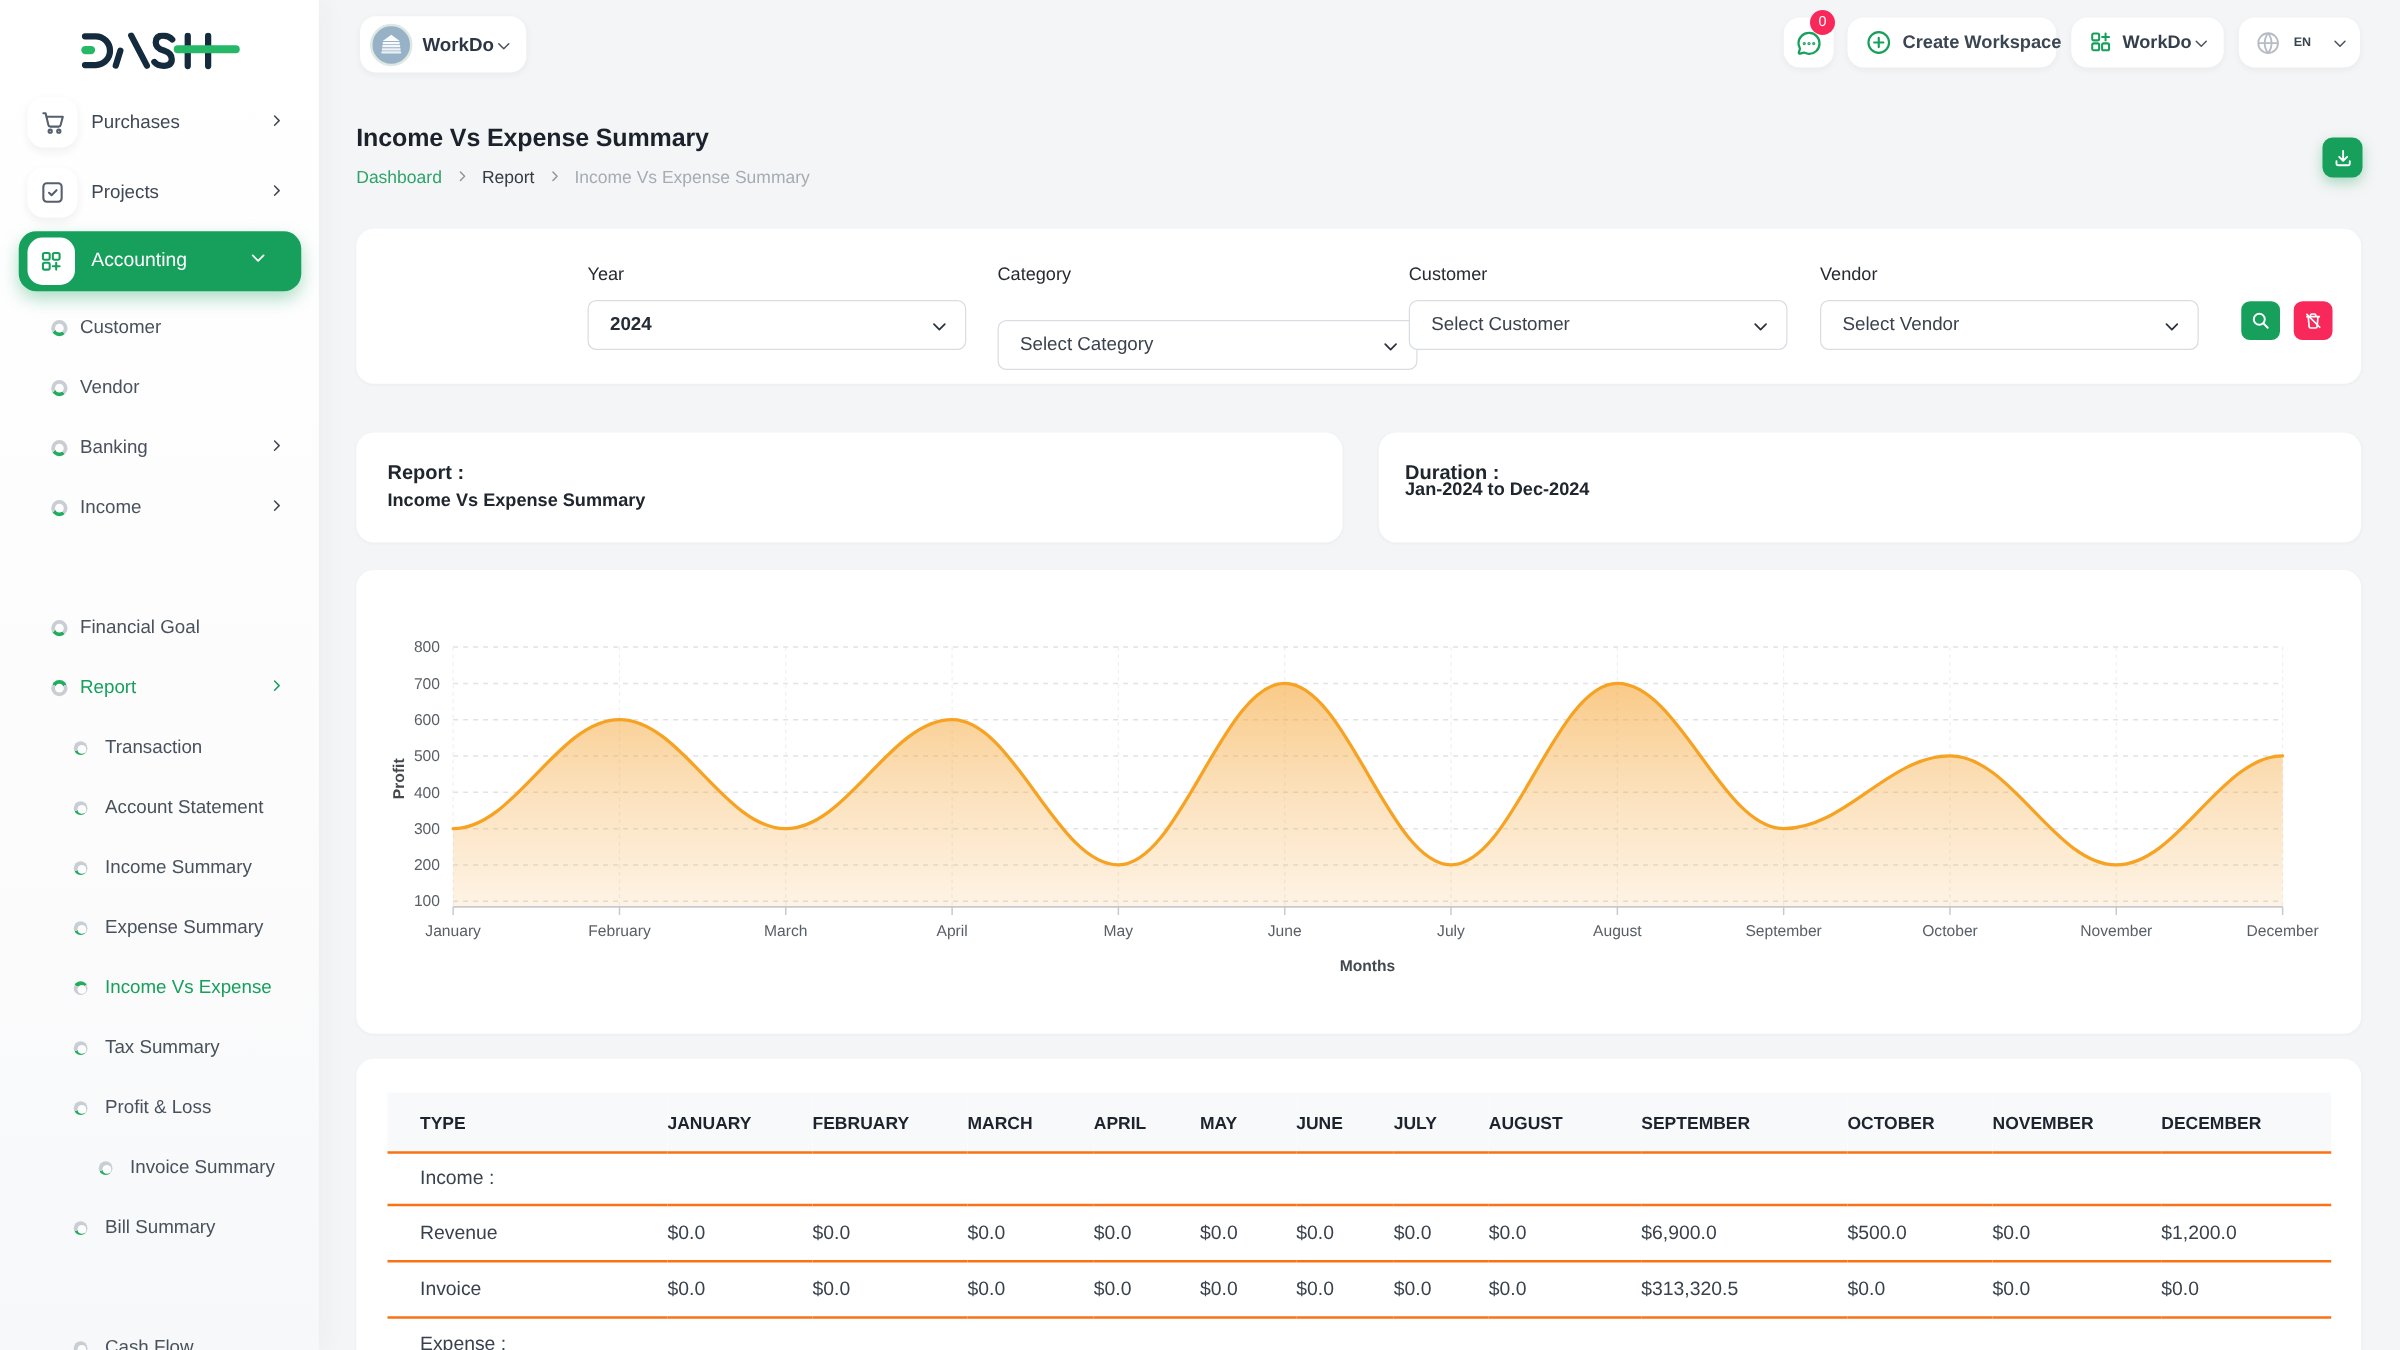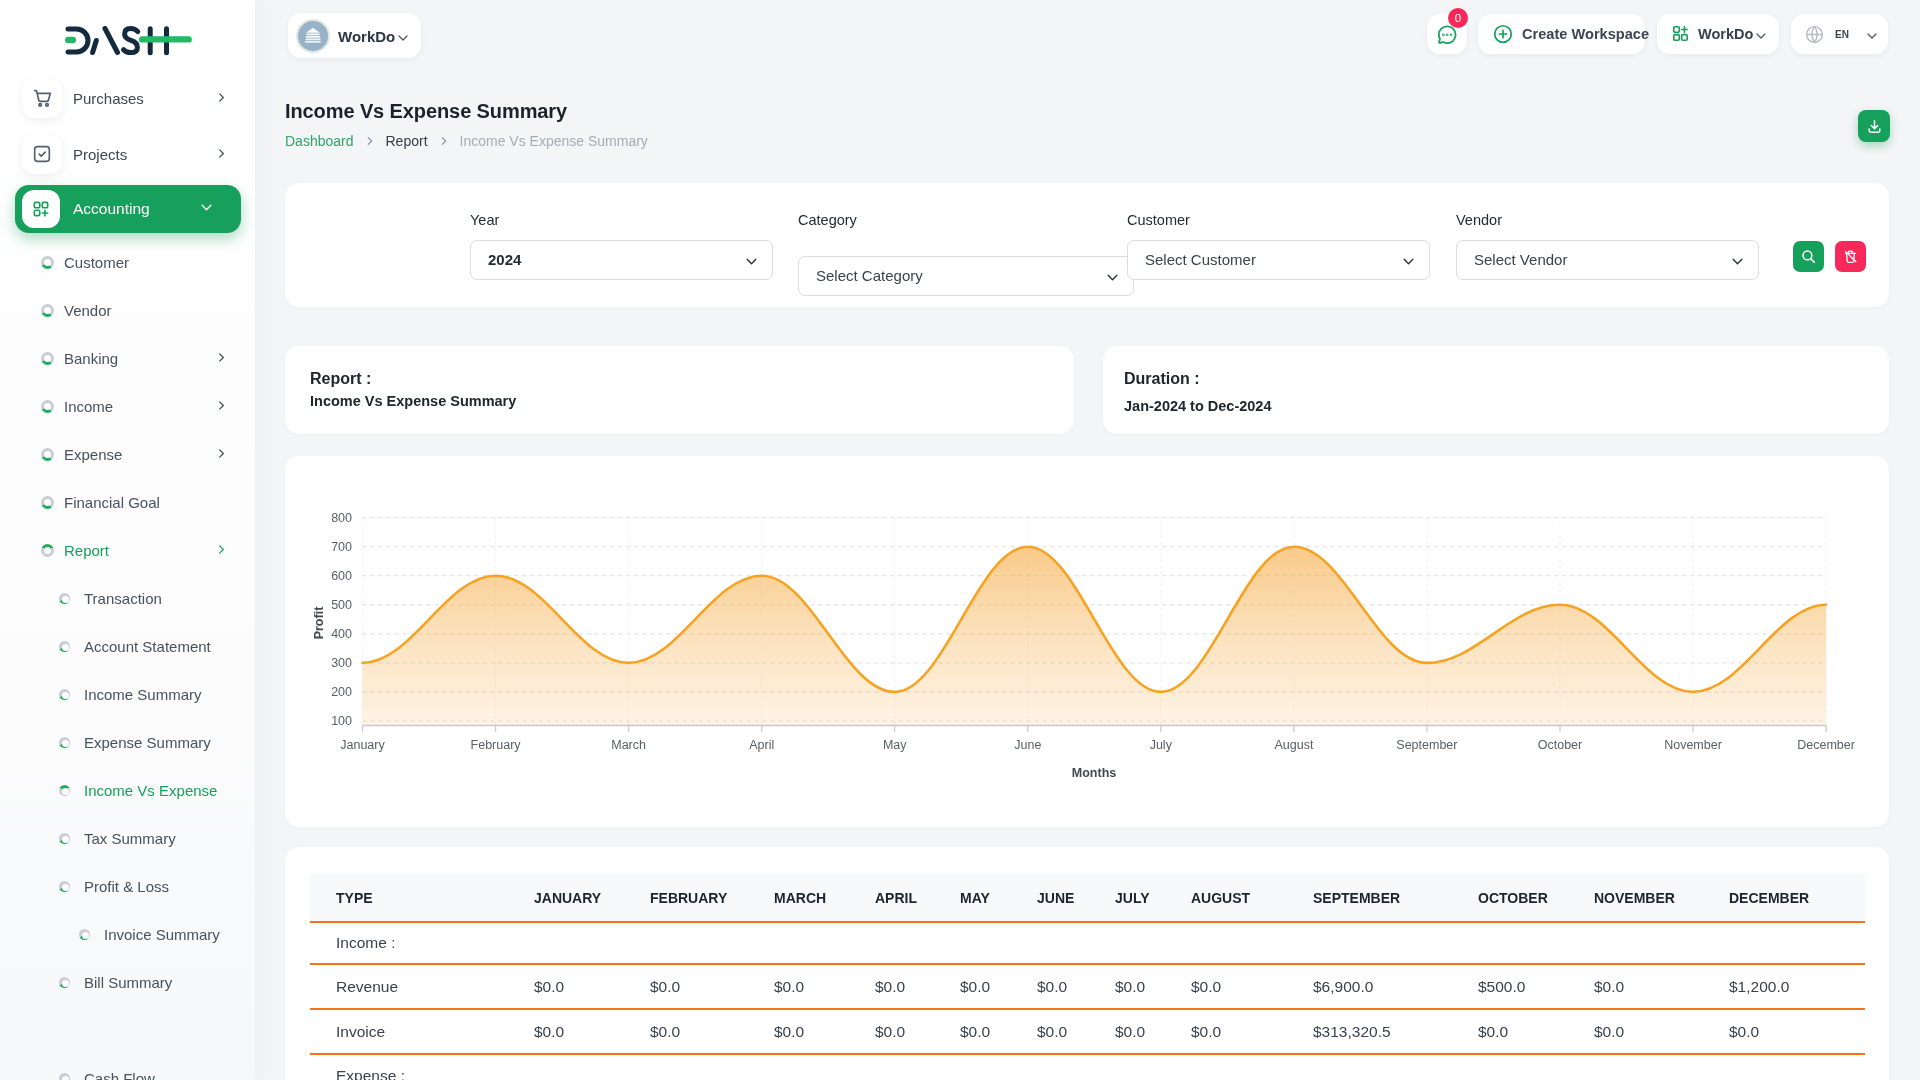--- a/index.html
+++ b/index.html
@@ -100,27 +100,20 @@
           <path d="M8 4l8 8-8 8"></path>
         </svg></span>
     </div>
 <div class="mi sub" style="top:386px;text-align:center;">
       <span class="ring" style="left:41px;top:14px;"></span>
       <div class="t" style="left:64px;">Income</div>
       <span class="chev"><svg width="11" height="11" viewBox="0 0 24 24" fill="none" stroke="#3f4752" stroke-width="2.6" stroke-linecap="round" stroke-linejoin="round">
           <path d="M8 4l8 8-8 8"></path>
         </svg></span>
     </div>
-<div class="mi sub" style="top:434px;">
-      <span class="ring" style="left:41px;top:14px;"></span>
-      <div class="t" style="left:64px;">Expense</div>
-      <span class="chev"><svg width="11" height="11" viewBox="0 0 24 24" fill="none" stroke="#3f4752" stroke-width="2.6" stroke-linecap="round" stroke-linejoin="round">
-          <path d="M8 4l8 8-8 8"></path>
-        </svg></span>
-    </div>
 <div class="mi sub" style="top:482px;">
       <span class="ring" style="left:41px;top:14px;"></span>
       <div class="t" style="left:64px;">Financial Goal</div>
     </div>
 <div class="mi sub" style="top:530px;">
       <span class="ring" style="left:41px;top:14px;background:conic-gradient(from 300deg,#22ac5f 0 120deg,#c9ced4 120deg 360deg);"></span>
       <div class="t green" style="left:64px;">Report</div>
       <span class="chev"><svg width="11" height="11" viewBox="0 0 24 24" fill="none" stroke="#17a05c" stroke-width="2.6" stroke-linecap="round" stroke-linejoin="round">
           <path d="M8 4l8 8-8 8"></path>
         </svg></span>
@@ -260,21 +253,21 @@
         <path d="M5 7.5h2M10.5 7.5H19M9 7.5V6a1.5 1.5 0 0 1 1.5-1.5h3A1.5 1.5 0 0 1 15 6v1.5M6.5 7.5l1 11.2a1.8 1.8 0 0 0 1.8 1.6h5.4a1.8 1.8 0 0 0 1.8-1.6l1-11.2"></path>
         <path d="M5 5l14.5 14.5"></path>
       </svg></span>
   </div>
 <div class="card" style="left:285px;top:346px;width:789px;height:88px;">
 <div class="abs" style="left:25px;top:24px;font-size:16px;font-weight:700;color:#20262e;">Report :</div>
 <div class="abs" style="left:25px;top:47px;font-size:14.5px;font-weight:700;color:#20262e;">Income Vs Expense Summary</div>
   </div>
 <div class="card" style="left:1103px;top:346px;width:786px;height:88px;">
 <div class="abs" style="left:21px;top:24px;font-size:16px;font-weight:700;color:#20262e;">Duration :</div>
-<div class="abs" style="left:21px;top:52px;font-size:14.5px;font-weight:700;color:#20262e;">Jan-2024 to Dec-2024</div>
+<div class="abs" style="left:21px;top:38px;font-size:14.5px;font-weight:700;color:#20262e;">Jan-2024 to Dec-2024</div>
   </div>
 <div class="card" style="left:285px;top:456px;width:1604px;height:371px;">
 <svg width="1604" height="371" viewBox="0 0 1604 371" style="position:absolute;left:0;top:0;" font-family="Liberation Sans, sans-serif">
 <defs>
         <linearGradient id="ag" x1="0" y1="0" x2="0" y2="1">
           <stop offset="0" stop-color="#f5a433" stop-opacity="0.58"></stop>
           <stop offset="0.55" stop-color="#f5a433" stop-opacity="0.30"></stop>
           <stop offset="1" stop-color="#f5a433" stop-opacity="0.13"></stop>
         </linearGradient>
       </defs>

